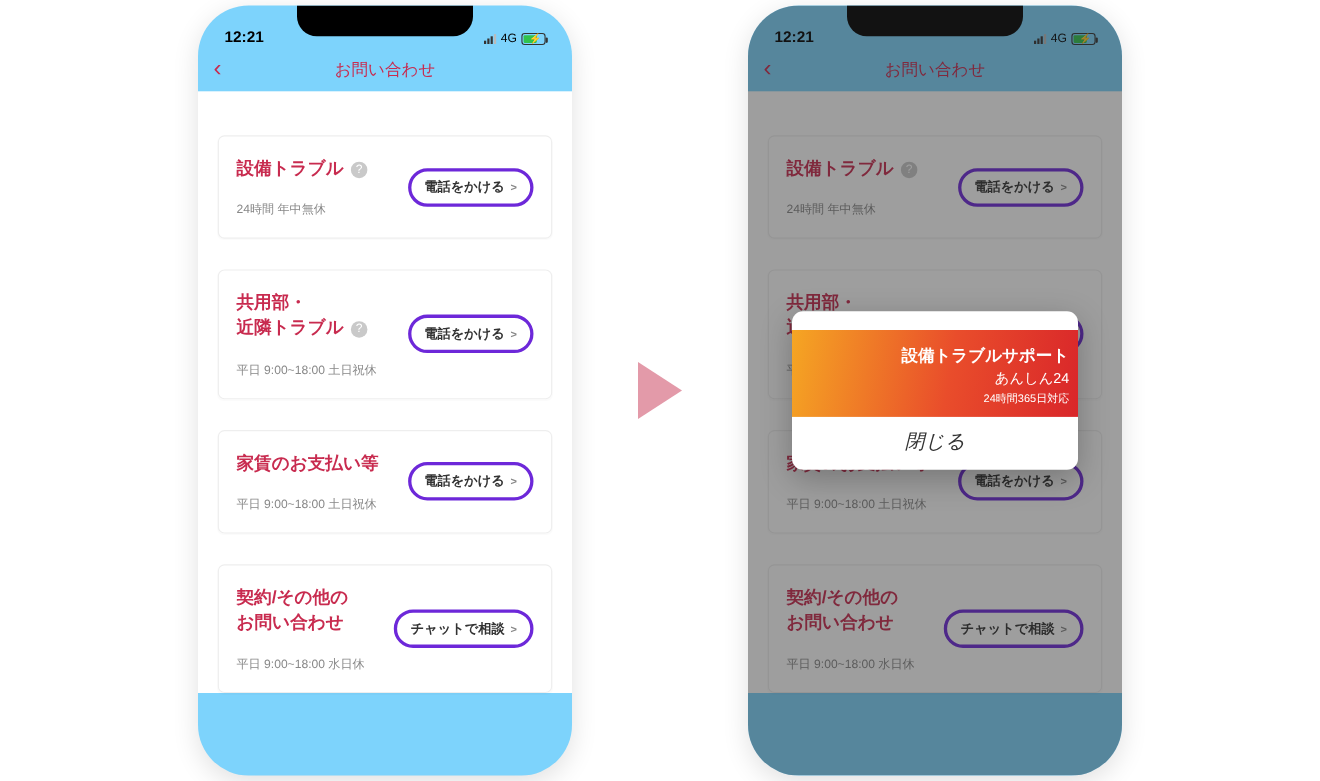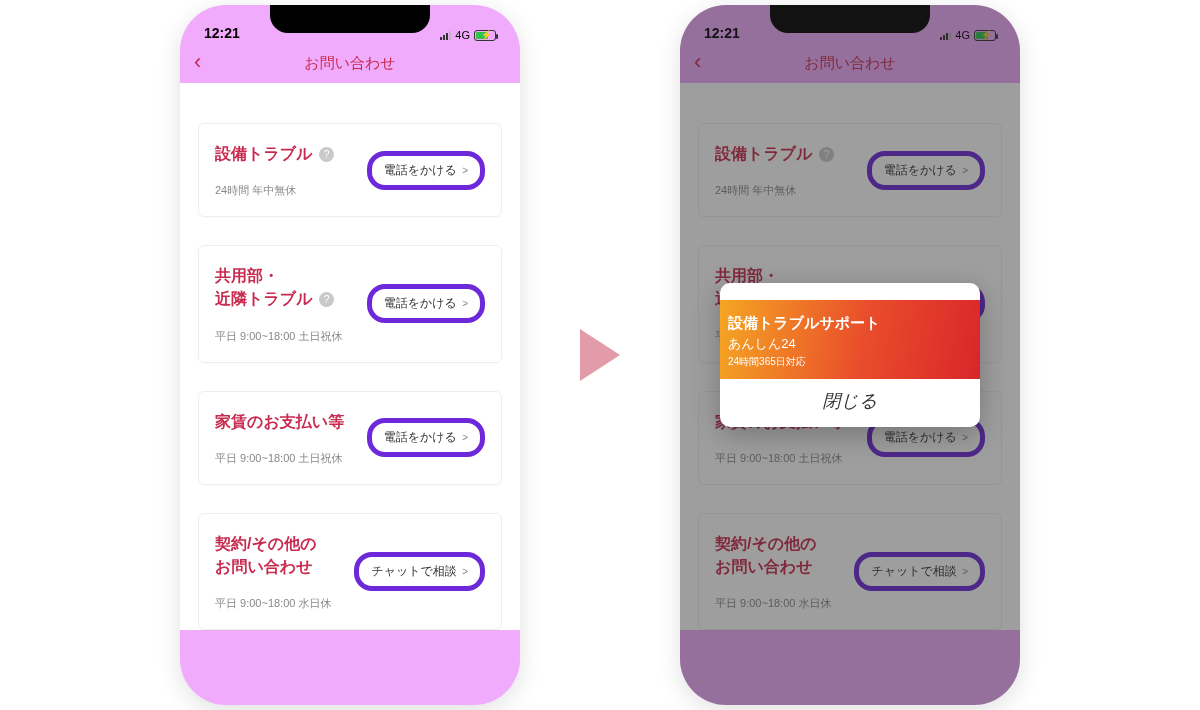--- a/index.html
+++ b/index.html
@@ -15,21 +15,21 @@
     height: 710px;
     display: flex;
     align-items: center;
     justify-content: center;
     gap: 60px;
   }
   .phone {
     width: 340px;
     height: 700px;
     border-radius: 46px;
-    background: #f0abfc;
+    background: #7dd3fc;
     box-shadow: 0 6px 24px rgba(0,0,0,.12);
     position: relative;
     overflow: hidden;
     flex: 0 0 340px;
   }
   .notch {
     position: absolute;
     top: 0;
     left: 50%;
     transform: translateX(-50%);
@@ -105,28 +105,29 @@
     text-align: center;
     vertical-align: 1px;
     margin-left: 2px;
   }
   .card-sub {
     color: #888;
     font-size: 11px;
     margin-top: 18px;
   }
   .pill {
-    border: 5px solid #6d28d9;
+    border: 3px solid #6d28d9;
     border-radius: 18px;
     padding: 6px 12px;
     font-size: 12px;
     white-space: nowrap;
     cursor: pointer;
     color: #333;
     background: transparent;
+    font-weight: bold;
   }
   .pill .chev { font-size: 10px; color: #888; margin-left: 2px;}
   .arrow {
     width: 0; height: 0;
     border-top: 26px solid transparent;
     border-bottom: 26px solid transparent;
     border-left: 40px solid #e39aa9;
   }
   .overlay {
     position: absolute;
@@ -140,21 +141,21 @@
   .popup {
     width: 260px;
     background: #fff;
     border-radius: 10px;
     overflow: hidden;
     box-shadow: 0 8px 28px rgba(0,0,0,.25);
   }
   .popup-head {
     background: linear-gradient(100deg, #f5a623 0%, #e94d2b 55%, #d9262a 100%);
     color: #fff;
-    text-align: left;
+    text-align: right;
     padding: 14px 8px 10px;
     margin-top: 17px;
   }
   .popup-title { font-weight: 600; font-size: 15px;}
   .popup-name { font-size: 13px; margin-top: 2px;}
   .popup-hours { font-size: 10px; margin-top: 2px;}
   .popup-body {
     text-align: center;
     padding: 16px 8px 8px;
     font-size: 15px;

